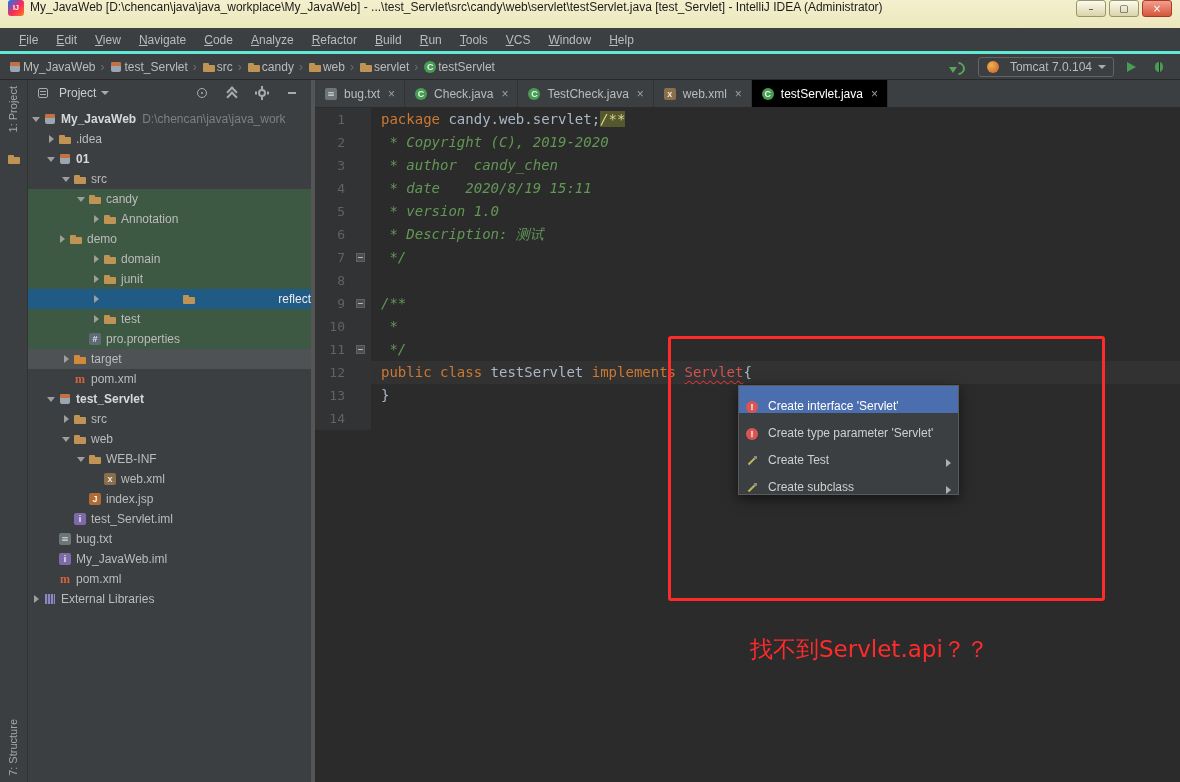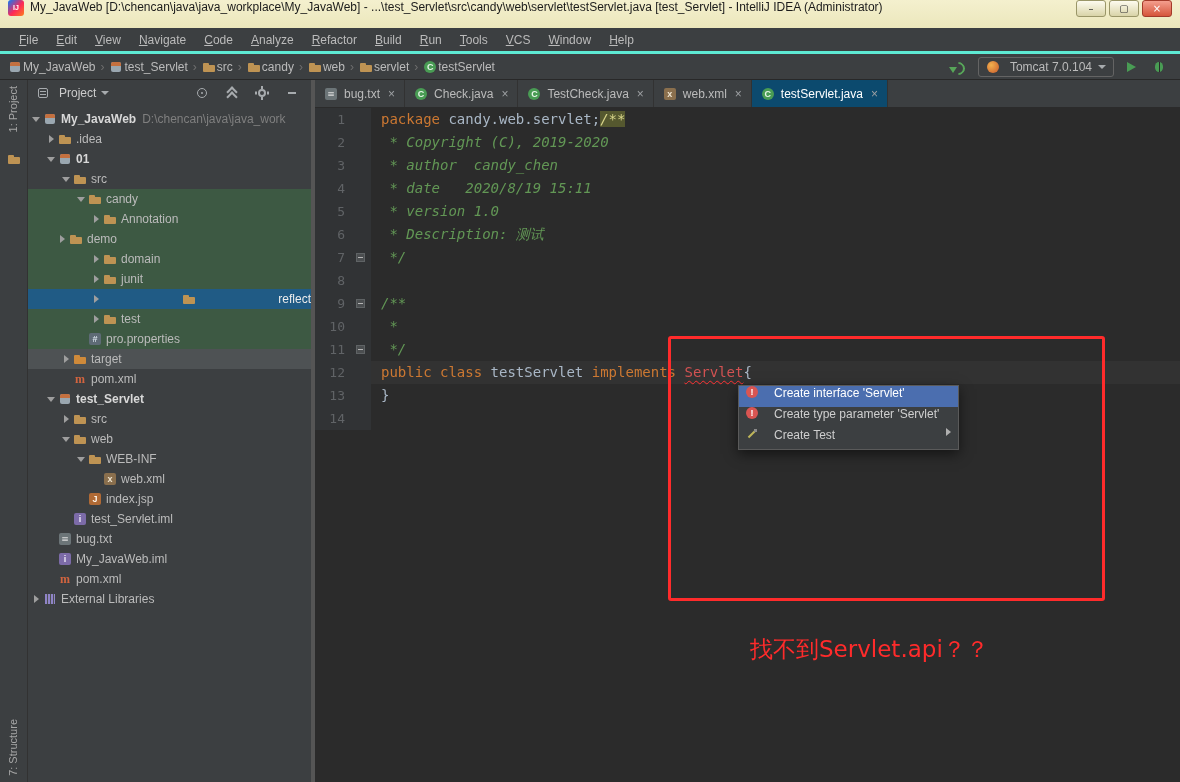--- a/index.html
+++ b/index.html
@@ -64,21 +64,21 @@
     border-left:4px solid transparent;border-right:4px solid transparent;border-top:5px solid #9E9E9E}
   .arrow.right::after{content:"";position:absolute;left:4px;top:6px;
     border-top:4px solid transparent;border-bottom:4px solid transparent;border-left:5px solid #9E9E9E}
 
   .splitter{position:absolute;left:311px;top:0;width:4px;height:702px;background:#555555}
 
   .editor-area{position:absolute;left:315px;top:0;width:865px;height:702px;background:#2B2B2B}
   .tabbar{height:28px;background:#3C3F41;display:flex;align-items:stretch;border-bottom:1px solid #2B2B2B}
   .tab{display:flex;align-items:center;gap:5px;padding:0 9px;color:#BBBBBB;
     border-right:1px solid #323232;background:#3C3F41}
-  .tab.active{background:#0c4a6e;color:#FFFFFF}
+  .tab.active{background:#000000;color:#FFFFFF}
   .tab-close{color:#9DA0A3;margin-left:3px;font-size:12px}
 
   .code{position:relative;font-family:"DejaVu Sans Mono","Liberation Mono",monospace;
     font-size:14px;line-height:23px}
   .code-row{display:flex;height:23px}
   .gutter{width:56px;min-width:56px;background:#313335;color:#606366;display:flex}
   .lnum{width:30px;text-align:right;font-size:13px}
   .fold{width:26px;position:relative}
   .fbox{position:absolute;right:6px;top:7px;width:9px;height:9px;
     border:1px solid #5F6365;background:#4B4E50}
@@ -87,21 +87,21 @@
   .code-row.current .code-text{background:#323232}
   .c-kw{color:#CC7832}
   .c-pl{color:#A9B7C6}
   .c-cm{color:#629755;font-style:italic}
   .c-cmhl{color:#D8D58A;background:#55582F;font-style:italic}
   .c-err{color:#D25252;text-decoration:underline wavy #FF3333;text-decoration-thickness:1px;text-underline-offset:3px}
 
   
   .popup{position:absolute;left:738px;top:385px;width:221px;background:#3C3F41;
     border:1px solid #5A5A5A;box-shadow:0 4px 12px rgba(0,0,0,.55);z-index:5}
-  .popup-item{height:21px;display:flex;align-items:flex-start;gap:14px;padding:0 7px;color:#CFCFCF}
+  .popup-item{height:27px;display:flex;align-items:flex-end;gap:8px;padding:0 7px;color:#CFCFCF}
   .popup-item.selected{background:#4B6EAF;color:#FFFFFF}
   .popup-arrow{margin-left:auto;width:0;height:0;border-top:4px solid transparent;
     border-bottom:4px solid transparent;border-left:5px solid #B0B0B0}
 
   
   .anno-rect{position:absolute;left:668px;top:336px;width:437px;height:265px;
     border:3px solid #FF2B2B;border-radius:3px;z-index:9;pointer-events:none}
   .anno-text{position:absolute;left:750px;top:634px;color:#FF2B2B;font-size:23px;
     z-index:9;font-family:"DejaVu Sans",sans-serif}
 
@@ -540,15 +540,20 @@
     </div>
     <div class="popup-item">
       <span class="icon i-fix-error"></span>
       <span>Create type parameter 'Servlet'</span>
     </div>
     <div class="popup-item">
       <span class="icon i-fix-action"></span>
       <span>Create Test</span>
       <span class="popup-arrow"></span>
     </div>
+    <div class="popup-item">
+      <span class="icon i-fix-action"></span>
+      <span>Create subclass</span>
+      <span class="popup-arrow"></span>
+    </div>
   </div>
 <div class="anno-rect"></div>
 <div class="anno-text">找不到Servlet.api？？</div>
 
 </body></html>

